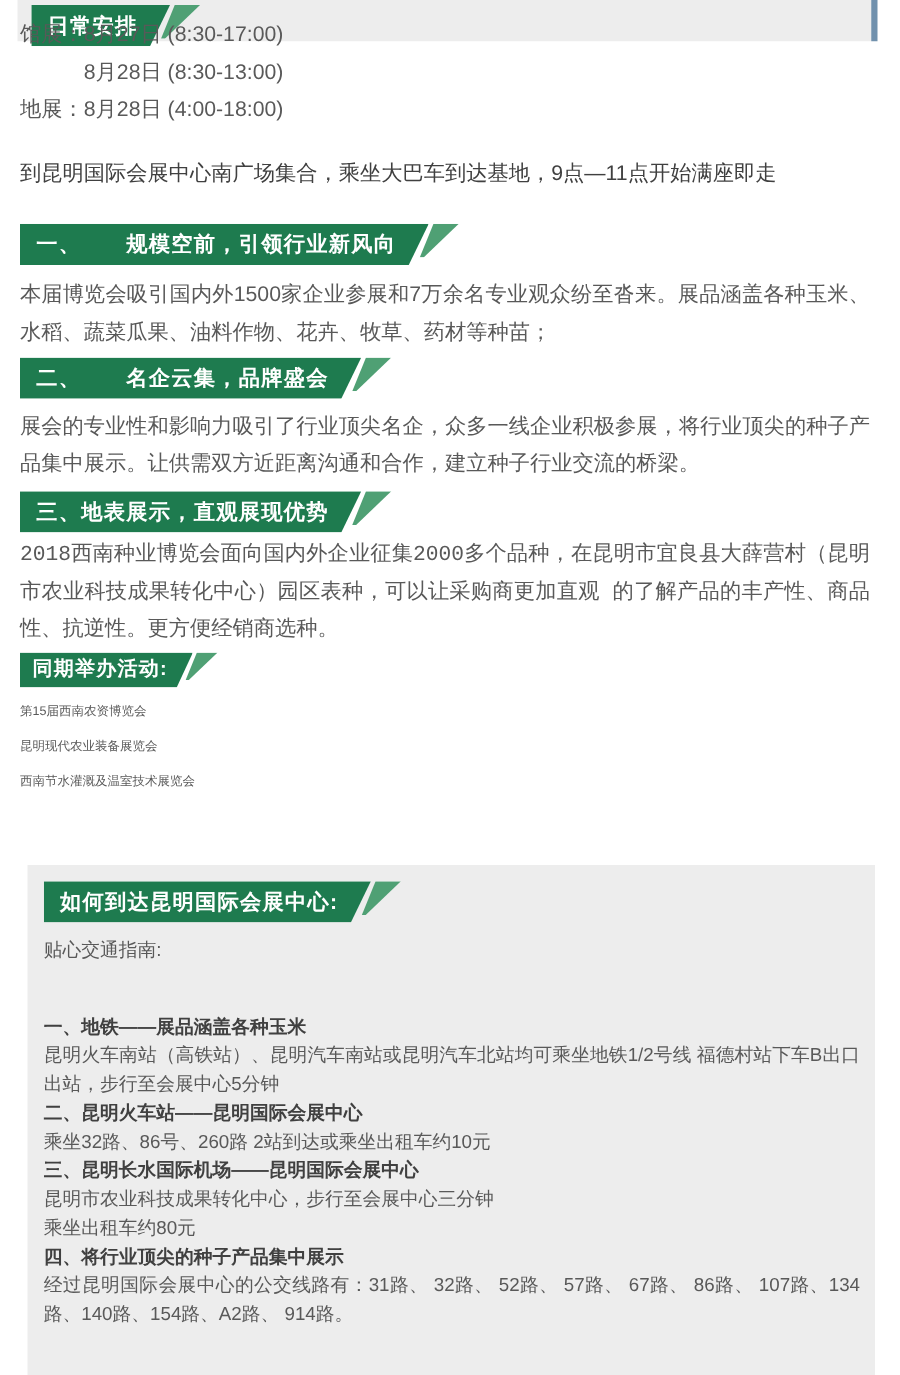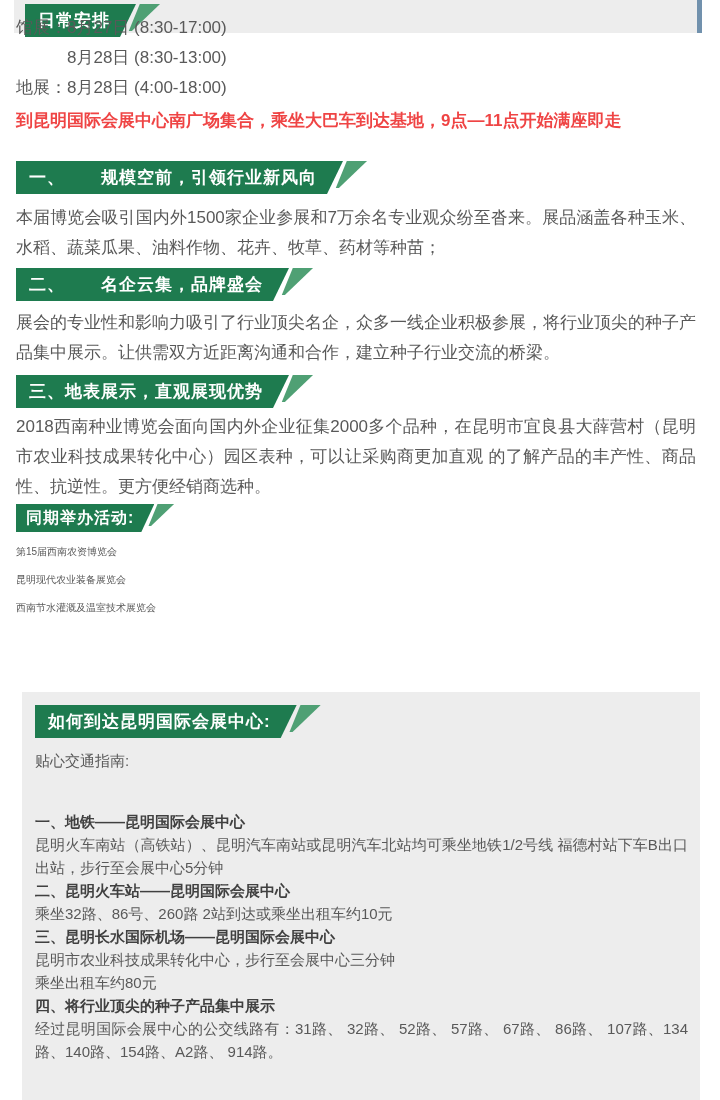--- a/index.html
+++ b/index.html
@@ -34,28 +34,28 @@
     clip-path:polygon(0 0,100% 0,calc(100% - 13px) 100%,0 100%);}
   .ribbon.sm::after{width:36px;height:22px;margin-left:-13px;}
   .topbar .ribbon{position:absolute;left:11px;top:4px;}
 
   
   .content{position:relative;padding:0 24px 0 16px;}
   p{margin:0;}
   .g{font-size:17px;line-height:30px;color:#595959;}
   .dates{margin-top:13px;}
   .indent{padding-left:51px;}
-  .meetup{margin-top:5px;font-size:17px;line-height:26px;color:#ef4444;font-weight:bold;}
+  .meetup{margin-top:23px;font-size:17px;line-height:26px;color:#404040;font-weight:normal;}
   .para{font-size:17px;line-height:30px;color:#595959;text-align:justify;}
   .b1{margin-top:27px;}
   .p1{margin-top:9px;}
   .b2{margin-top:5px;}
   .p2{margin-top:7px;}
   .b3{margin-top:7px;}
-  .p3{margin-top:4px;}
+  .p3{margin-top:4px;font-family:Liberation Mono, monospace;}
   .bev{margin-top:2px;}
   .events{margin-top:6px;}
   .events p{font-size:10px;line-height:28px;color:#595959;}
 
   
   .infobox{
     position:absolute;left:22px;top:692px;width:678px;height:426px;
     background:#ededed;box-sizing:border-box;
     padding:13px 12px 25px 13px;
   }
@@ -118,21 +118,21 @@
 
   </div>
 
   <div class="infobox">
     <div class="ribbon">
       <span class="rb">如何到达昆明国际会展中心:</span>
     </div>
     <p class="intro">贴心交通指南:</p>
     <div class="spacer"></div>
 
-    <p class="th">一、地铁——昆明国际会展中心</p>
+    <p class="th">一、地铁——展品涵盖各种玉米</p>
     <p class="tt">昆明火车南站（高铁站）、昆明汽车南站或昆明汽车北站均可乘坐地铁1/2号线 福德村站下车B出口出站，步行至会展中心5分钟</p>
 
     <p class="th">二、昆明火车站——昆明国际会展中心</p>
     <p class="tt">乘坐32路、86号、260路 2站到达或乘坐出租车约10元</p>
 
     <p class="th">三、昆明长水国际机场——昆明国际会展中心</p>
     <p class="tt">昆明市农业科技成果转化中心，步行至会展中心三分钟</p>
     <p class="tt">乘坐出租车约80元</p>
 
     <p class="th">四、将行业顶尖的种子产品集中展示</p>

